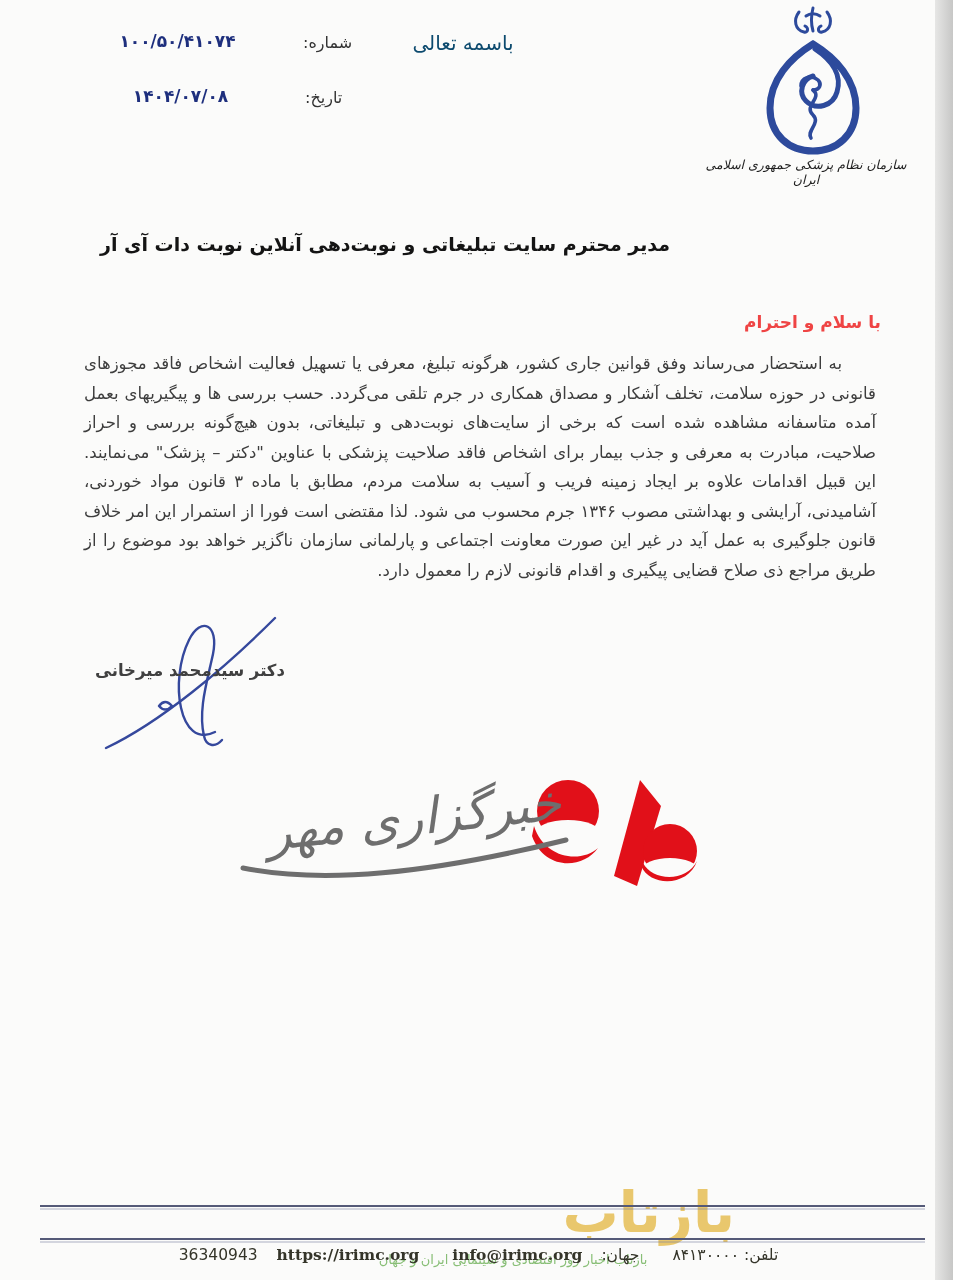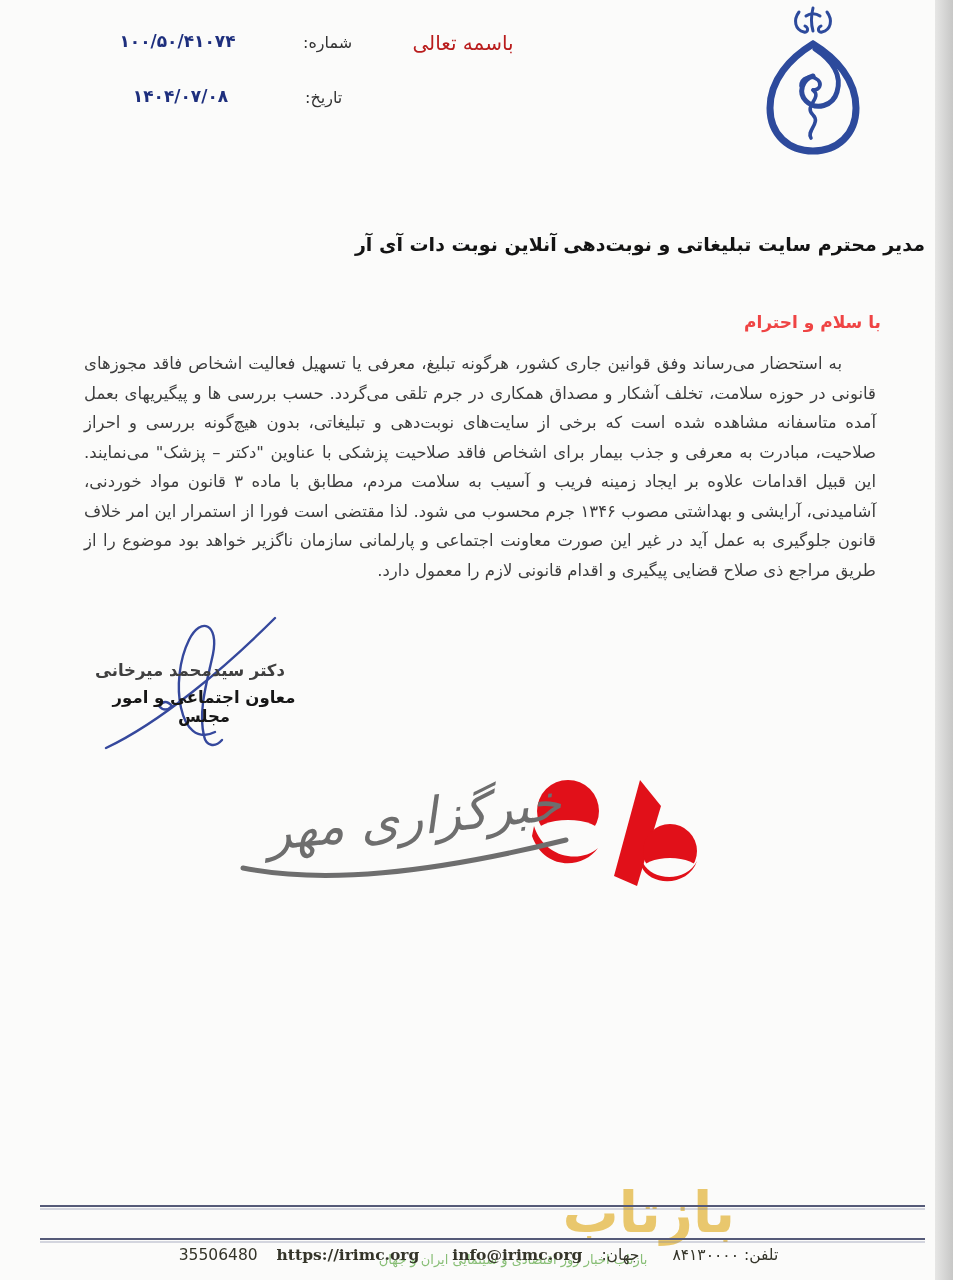--- a/index.html
+++ b/index.html
@@ -5,31 +5,31 @@
   html,body{margin:0;padding:0;background:#9a9a9a;}
   .page{position:relative;width:953px;height:1280px;background:#fbfbfa;overflow:hidden;
         font-family:"DejaVu Sans", sans-serif;color:#333;}
   .edge-band{position:absolute;top:0;right:0;width:18px;height:100%;
         background:linear-gradient(to right,#e6e6e5,#c7c7c6);}
   
   .org-logo-svg{position:absolute;top:4px;right:70px;}
   .org-name{position:absolute;top:157px;right:36px;width:222px;text-align:center;
         font-family:"DejaVu Serif", serif;font-style:italic;font-size:12.5px;color:#1d1d1d;
         direction:rtl;letter-spacing:.5px;}
-  .bismillah{position:absolute;top:31px;left:388px;width:150px;font-size:20px;color:#b91c1c;
+  .bismillah{position:absolute;top:31px;left:388px;width:150px;font-size:20px;color:#0c4a6e;
         direction:rtl;text-align:center;}
   .meta-label{position:absolute;font-size:16px;color:#333;direction:rtl;}
   .num-label{top:33px;left:303px;}
   .date-label{top:88px;left:305px;}
   .meta-value{position:absolute;width:165px;text-align:center;font-weight:bold;font-size:17px;
         color:#1e2f7d;letter-spacing:1.5px;direction:ltr;}
   .num-value{top:31px;left:95px;}
   .date-value{top:86px;left:98px;}
   
-  .recipient{position:absolute;top:233px;right:28px;left:100px;text-align:right;direction:rtl;
+  .recipient{position:absolute;top:233px;right:28px;left:100px;text-align:left;direction:rtl;
         font-weight:bold;font-size:19px;color:#141414;}
   .salutation{position:absolute;top:312px;right:72px;direction:rtl;font-weight:bold;
         font-size:17px;color:#ef4444;}
   .body-text{position:absolute;top:349px;right:77px;left:84px;direction:rtl;text-align:justify;
         font-size:16.5px;line-height:29.5px;color:#3d3d3d;text-indent:34px;}
   .signer-name{position:absolute;top:661px;left:95px;width:220px;text-align:left;direction:rtl;
         font-weight:bold;font-size:16.5px;color:#404040;}
   .signer-title{position:absolute;top:688px;left:84px;width:240px;text-align:center;direction:rtl;
         font-weight:bold;font-size:16.5px;color:#161616;}
   .signature-svg{position:absolute;top:610px;left:103px;opacity:.95;}
@@ -77,41 +77,41 @@
       <path stroke-width="7" d="M70 40 C 47 54, 27 76, 27 104 C 27 131, 46 147, 70 147 C 94 147, 113 131, 113 104 C 113 76, 93 54, 70 40 Z"></path>
 
       <path stroke-width="5" d="M72 45 C 90 57, 99 72, 94 88 C 90 102, 73 107, 63 97 C 55 89, 59 75, 70 72"></path>
 
       <g stroke-width="3.6">
         <path d="M58 82 C 58 74, 68 70, 75 76 C 79 80, 77 86, 70 86"></path>
         <path d="M70 86 C 80 94, 60 102, 70 111 C 78 119, 63 127, 68 134"></path>
       </g>
     </g>
   </svg>
+  <div class="org-name">سازمان نظام پزشکی جمهوری اسلامی ایران</div>
 
   <div class="bismillah">باسمه تعالی</div>
 
   <span class="meta-label num-label">شماره:</span>
   <span class="meta-value num-value">۱۰۰/۵۰/۴۱۰۷۴</span>
   <span class="meta-label date-label">تاریخ:</span>
   <span class="meta-value date-value">۱۴۰۴/۰۷/۰۸</span>
 
   <div class="recipient">مدیر محترم سایت تبلیغاتی و نوبت‌دهی آنلاین نوبت دات آی آر</div>
   <div class="salutation">با سلام و احترام</div>
   <div class="body-text">به استحضار می‌رساند وفق قوانین جاری کشور، هرگونه تبلیغ، معرفی یا تسهیل فعالیت اشخاص فاقد مجوزهای قانونی در حوزه سلامت، تخلف آشکار و مصداق همکاری در جرم تلقی می‌گردد. حسب بررسی ها و پیگیریهای بعمل آمده متاسفانه مشاهده شده است که برخی از سایت‌های نوبت‌دهی و تبلیغاتی، بدون هیچ‌گونه بررسی و احراز صلاحیت، مبادرت به معرفی و جذب بیمار برای اشخاص فاقد صلاحیت پزشکی با عناوین "دکتر – پزشک" می‌نمایند. این قبیل اقدامات علاوه بر ایجاد زمینه فریب و آسیب به سلامت مردم، مطابق با ماده ۳ قانون مواد خوردنی، آشامیدنی، آرایشی و بهداشتی مصوب ۱۳۴۶ جرم محسوب می شود. لذا مقتضی است فورا از استمرار این امر خلاف قانون جلوگیری به عمل آید در غیر این صورت معاونت اجتماعی و پارلمانی سازمان ناگزیر خواهد بود موضوع را از طریق مراجع ذی صلاح قضایی پیگیری و اقدام قانونی لازم را معمول دارد.</div>
 
   <svg class="signature-svg" width="180" height="142" viewBox="0 0 180 142">
     <g fill="none" stroke="#2b3f98" stroke-width="2.4" stroke-linecap="round">
       <path d="M112 122 C 76 140, 66 70, 86 30 C 98 6, 116 14, 110 44 C 104 72, 95 100, 101 126 C 103 136, 112 138, 119 130"></path>
       <path d="M3 138 C 58 112, 122 58, 172 8"></path>
       <path d="M56 96 q6 -8 13 0 q-7 7 -13 0"></path>
     </g>
   </svg>
   <div class="signer-name">دکتر سیدمحمد میرخانی</div>
-  <div class="signer-title">معاون اجتماعی و امور مجلس</div>
 
   <svg class="mehr-mark-svg" width="175" height="122" viewBox="0 0 175 122">
     <g fill="#e11019">
       <circle cx="40" cy="45" r="31"></circle>
       <ellipse cx="40" cy="68" rx="33" ry="14" fill="#fbfbfa"></ellipse>
       <path d="M6 60 C 16 92, 52 98, 70 82 C 54 104, 16 104, 4 70 Z"></path>
       <polygon points="86,110 112,14 133,40 109,120"></polygon>
       <circle cx="142" cy="85" r="27"></circle>
       <ellipse cx="142" cy="104" rx="28" ry="12" fill="#fbfbfa"></ellipse>
       <path d="M115 97 C 125 116, 159 116, 169 95 C 161 120, 123 122, 113 100 Z"></path>
@@ -126,17 +126,17 @@
     <span class="wm-w1">بازتاب</span>
   </div>
   <div class="wm-tagline">بازتاب اخبار روز اقتصادی و سینمایی ایران و جهان</div>
 
   <div class="rule rule1"></div>
   <div class="rule rule2"></div>
   <div class="contact">
     <span class="seg"><span>تلفن:</span>
         <span class="latin" style="font-family:inherit;font-weight:normal;">۸۴۱۳۰۰۰۰</span></span>
     <span class="seg"><span>جهان:</span>
-        <span class="latin" style="font-family:inherit;font-weight:normal;">35506480</span></span>
+        <span class="latin" style="font-family:inherit;font-weight:normal;">36340943</span></span>
     <span class="seg latin">https://irimc.org</span>
     <span class="seg latin">info@irimc.org</span>
   </div>
 </div>
 
 </body></html>

